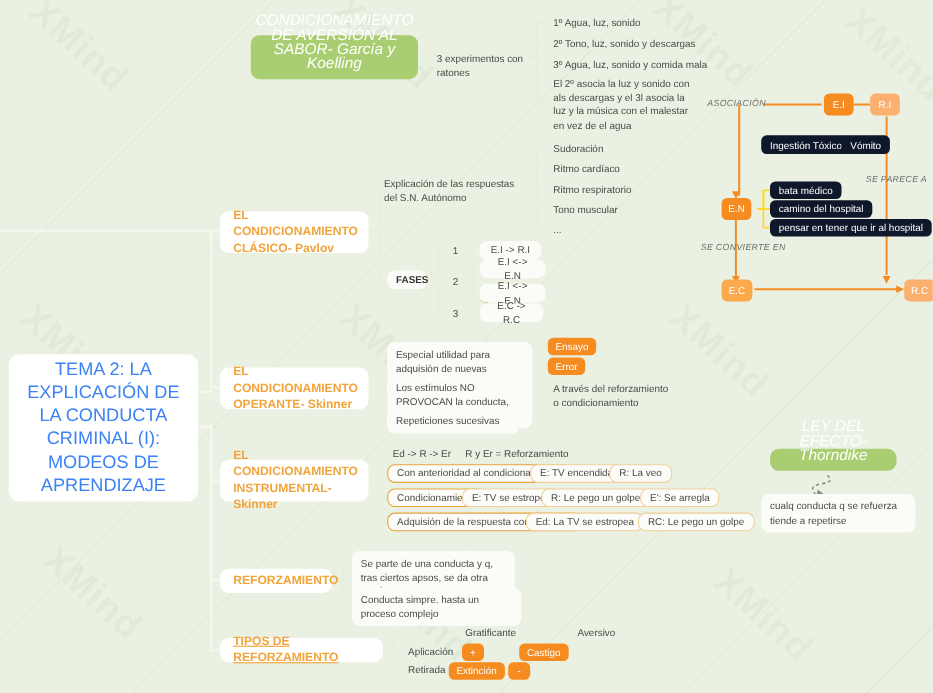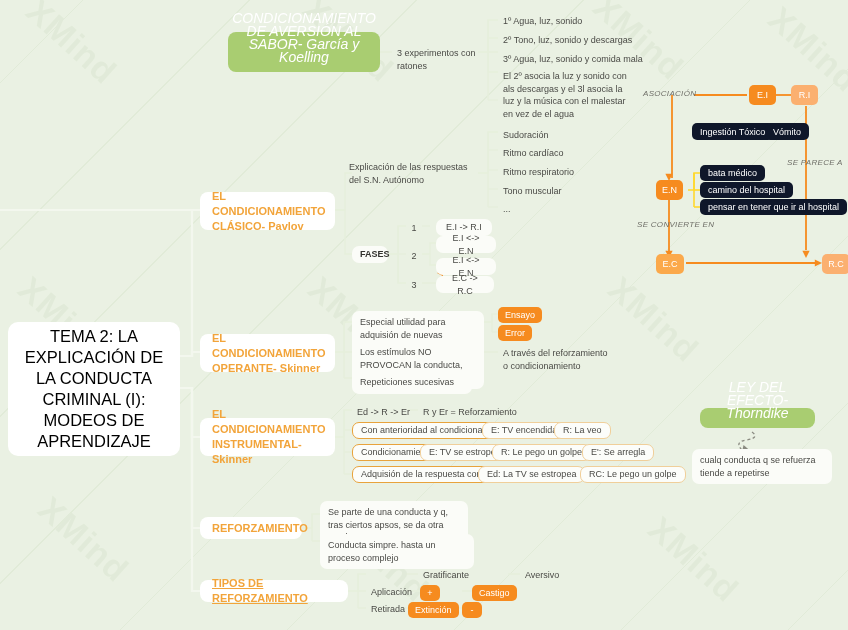--- a/index.html
+++ b/index.html
@@ -26,21 +26,21 @@
     user-select:none;
   }
   #canvas{position:absolute;inset:0;}
   svg#links{position:absolute;left:0;top:0;width:848px;height:630px;pointer-events:none;}
 
   .node{position:absolute;box-sizing:border-box;}
 
   
   .central{
     background:#fff;border-radius:10px;
-    color:#000000;font-size:16.5px;line-height:21px;
+    color:#3b82f6;font-size:16.5px;line-height:21px;
     text-align:center;padding:10px 12px;
     display:flex;align-items:center;justify-content:center;
   }
   
   .main-branch{
     background:#fff;border-radius:8px;
     color:#f2a43a;font-weight:bold;font-size:11px;line-height:15px;
     padding:9px 12px;
     display:flex;align-items:center;
   }

